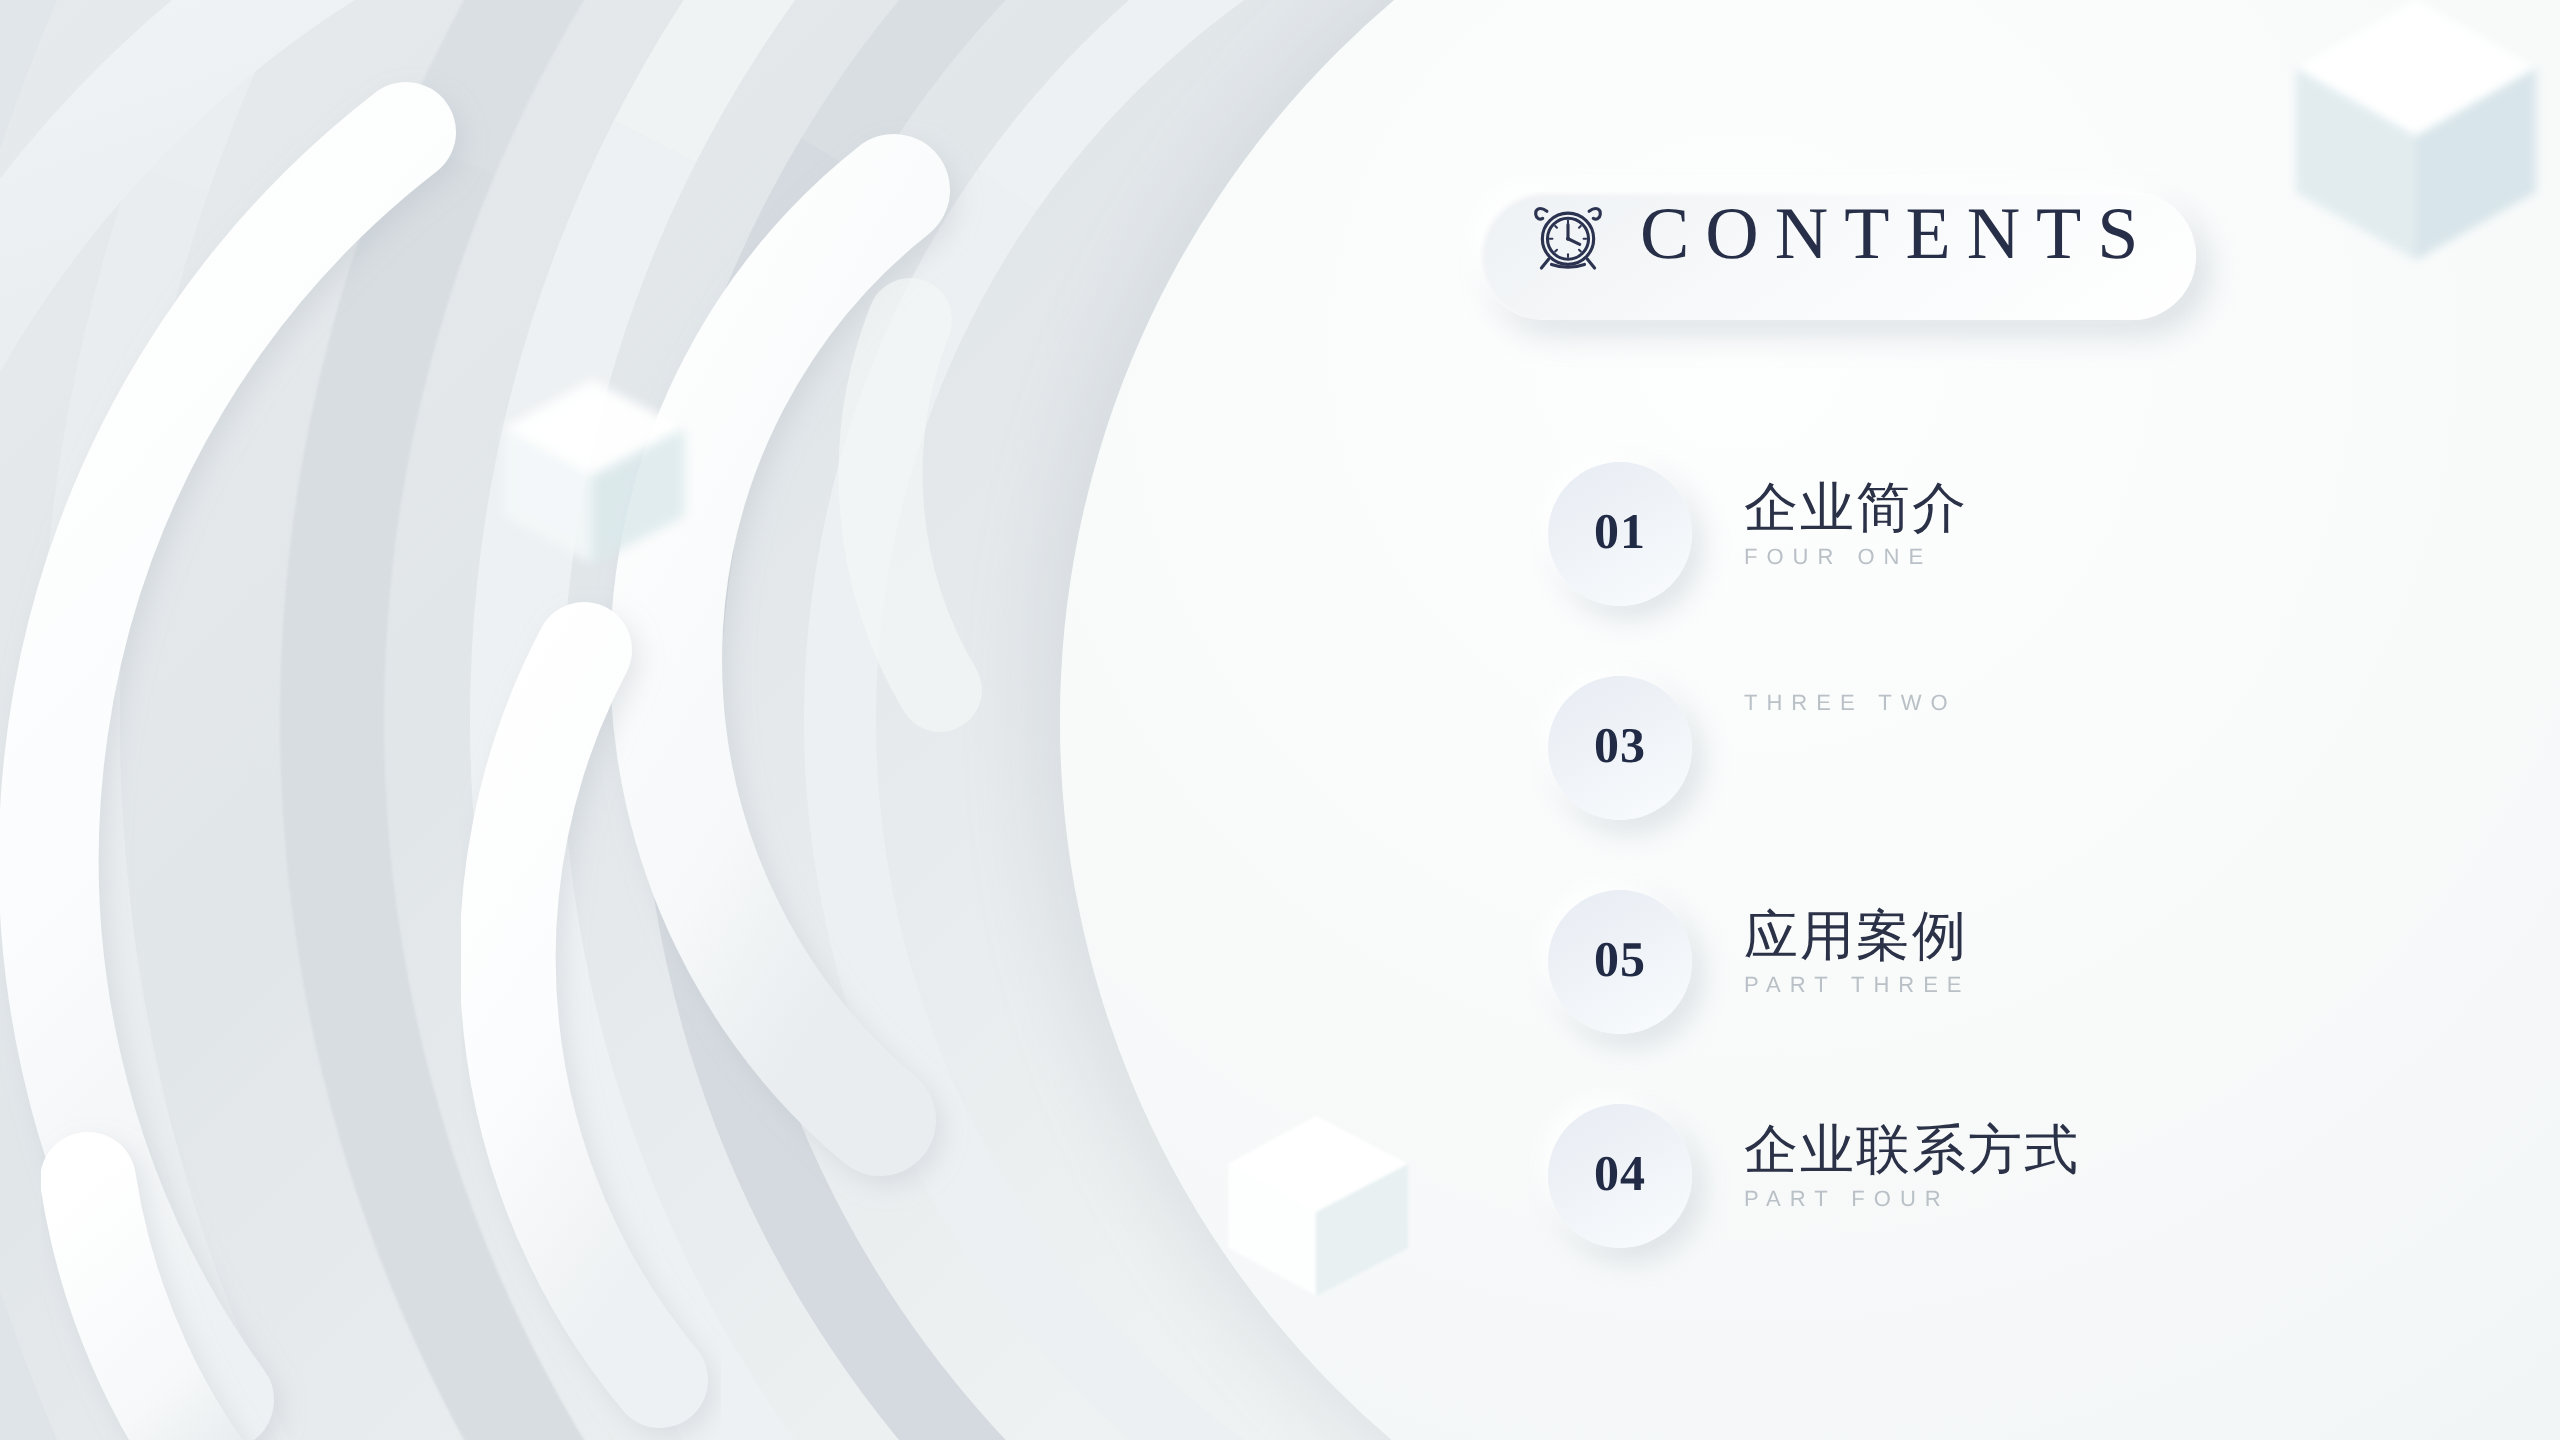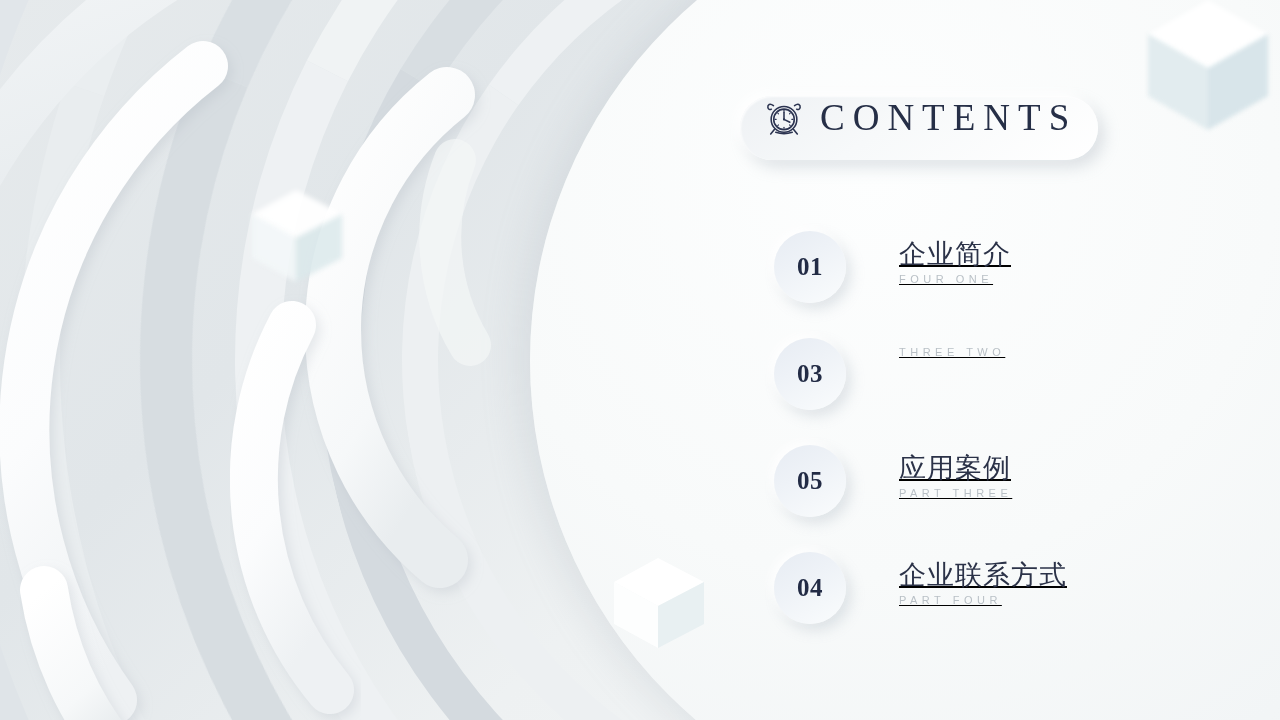--- a/index.html
+++ b/index.html
@@ -170,23 +170,22 @@
   }
   .num-text {
     font-family: "Liberation Serif", "DejaVu Serif", serif;
     font-weight: bold;
     font-size: 25px;
     color: #222b45;
     letter-spacing: 0.5px;
   }
   .item-text {
     position: absolute;
-    left: 125px;
+    left: 98px;
     top: 6px;
-    text-decoration: underline;
   }
   .item-title {
     font-size: 27px;
     color: #2b3248;
     letter-spacing: 1px;
     line-height: 34px;
     white-space: nowrap;
     font-family: "Liberation Sans", "DejaVu Sans", sans-serif;
   }
   .item-sub {

